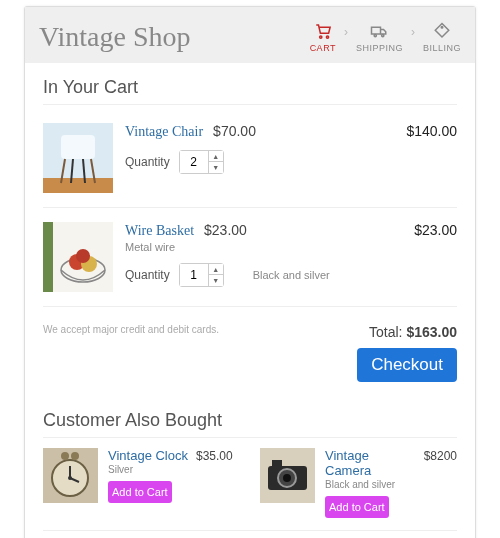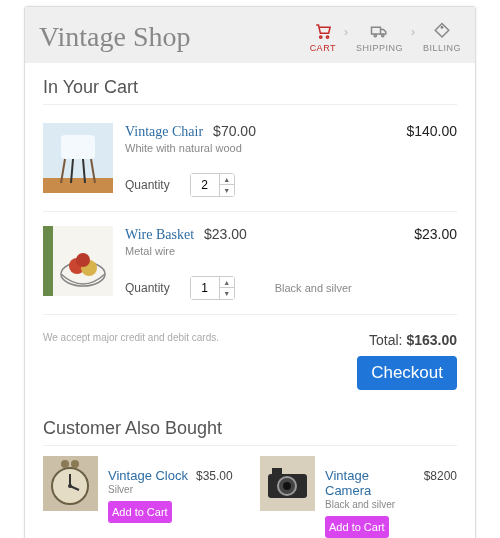--- a/index.html
+++ b/index.html
@@ -69,21 +69,21 @@
   .cart-item .thumb {
     width: 70px; height: 70px;
     margin-right: 12px;
     flex-shrink: 0;
   }
   .cart-item .info { flex: 1; }
   .item-title-row { display:flex; align-items:baseline; gap:10px; }
   .item-title { color: #2e6da4; font-size: 14px; font-family: Liberation Serif, serif; }
   .item-price { color: #444; font-size: 14px; }
   .item-desc { color: #888; font-size: 11px; margin-top: 2px; }
-  .qty-row { margin-top: 19px; display:flex; align-items:center; gap:20px; font-size:12px; color:#555;}
+  .qty-row { margin-top: 10px; display:flex; align-items:center; gap:9px; font-size:12px; color:#555;}
   .stepper {
     display: inline-flex;
     border: 1px solid #ccc;
     border-radius: 3px;
     align-items: stretch;
     height: 24px;
   }
   .stepper input {
     width: 28px; border: none; text-align:center; font-size:12px; outline:none;
   }
@@ -109,21 +109,21 @@
     margin-top:8px;
     background:#1f75d8; color:#fff; border:none; border-radius:4px;
     padding:7px 14px; font-size:17px; cursor:pointer;
   }
 
   .also-section { margin-top: 28px; }
   .also-row { display:flex; gap:20px; border-bottom:1px solid #eee; padding-bottom:12px;}
   .also-item { display:flex; gap:10px; flex:1; }
   .also-item .thumb { width:55px; height:55px; flex-shrink:0; }
   .also-title-row { display:flex; align-items:baseline; gap:8px; }
-  .also-title { color:#2e6da4; font-size:13px;margin-top:12px; }
+  .also-title { color:#2e6da4; font-size:13px; }
   .also-price { color:#444; font-size:12px; }
   .also-desc { font-size:10px; color:#888; margin-top:1px;}
   .add-btn {
     margin-top:6px;
     background:#d946ef; color:#fff; border:none; border-radius:3px;
     padding:5px 4px; font-size:11px; cursor:pointer;
   }
 
   
   .ph { display:block; width:100%; height:100%; }
@@ -179,21 +179,20 @@
             <line x1="48" y1="36" x2="52" y2="60" stroke="#7a5a3a" stroke-width="2"></line>
             <line x1="30" y1="36" x2="28" y2="60" stroke="#333" stroke-width="2"></line>
             <line x1="40" y1="36" x2="42" y2="60" stroke="#333" stroke-width="2"></line>
           </svg>
       </div>
       <div class="info">
         <div class="item-title-row">
           <a class="item-title">Vintage Chair</a>
           <span class="item-price">$70.00</span>
         </div>
-        <div class="item-desc">White with natural wood</div>
         <div class="qty-row">
           <span>Quantity</span>
           <span class="stepper">
             <input value="2" style="">
             <span class="btns">
               <button>▲</button>
               <button>▼</button>
             </span>
           </span>
         </div>

